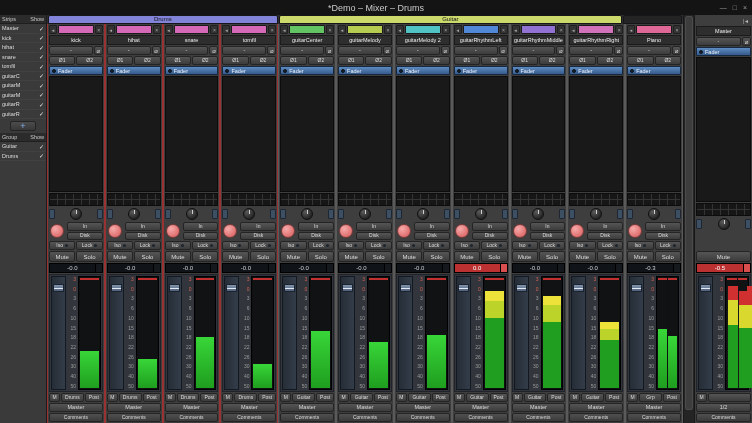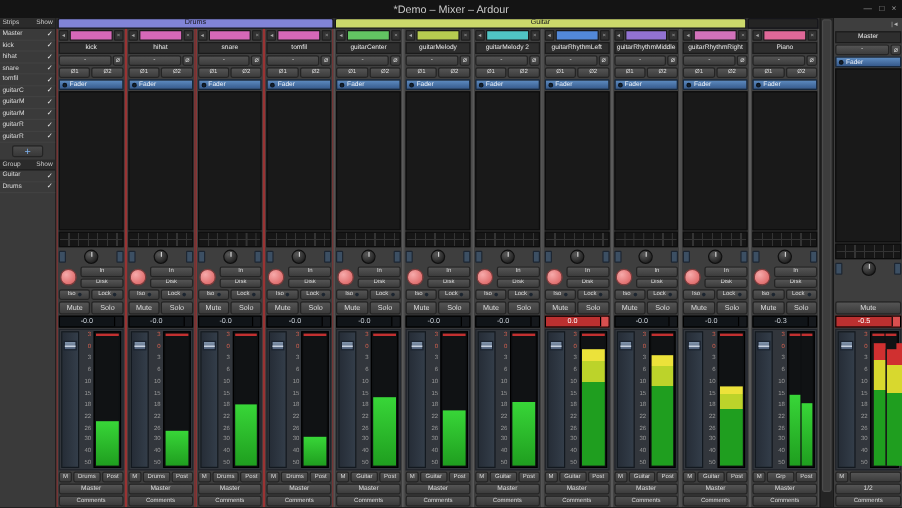--- a/index.html
+++ b/index.html
@@ -115,21 +115,21 @@
     padding:0 2px; color:#b8b8b8; font-size:5px; }
   .m-monitor { height:18px; flex:none; }
   .m-mute { height:11px; flex:none; font-size:6px; }
 </style>
 </head>
 <body>
 
 <div class="window">
 
   <div class="titlebar">
-    <span>*Demo – Mixer – Ardour</span>
+    <span>*Demo – Mixer – Drums</span>
     <span class="win-controls">
       <span>—</span>
       <span>□</span>
       <span>×</span>
     </span>
   </div>
 
   <div class="main">
 
     <div class="sidebar">

